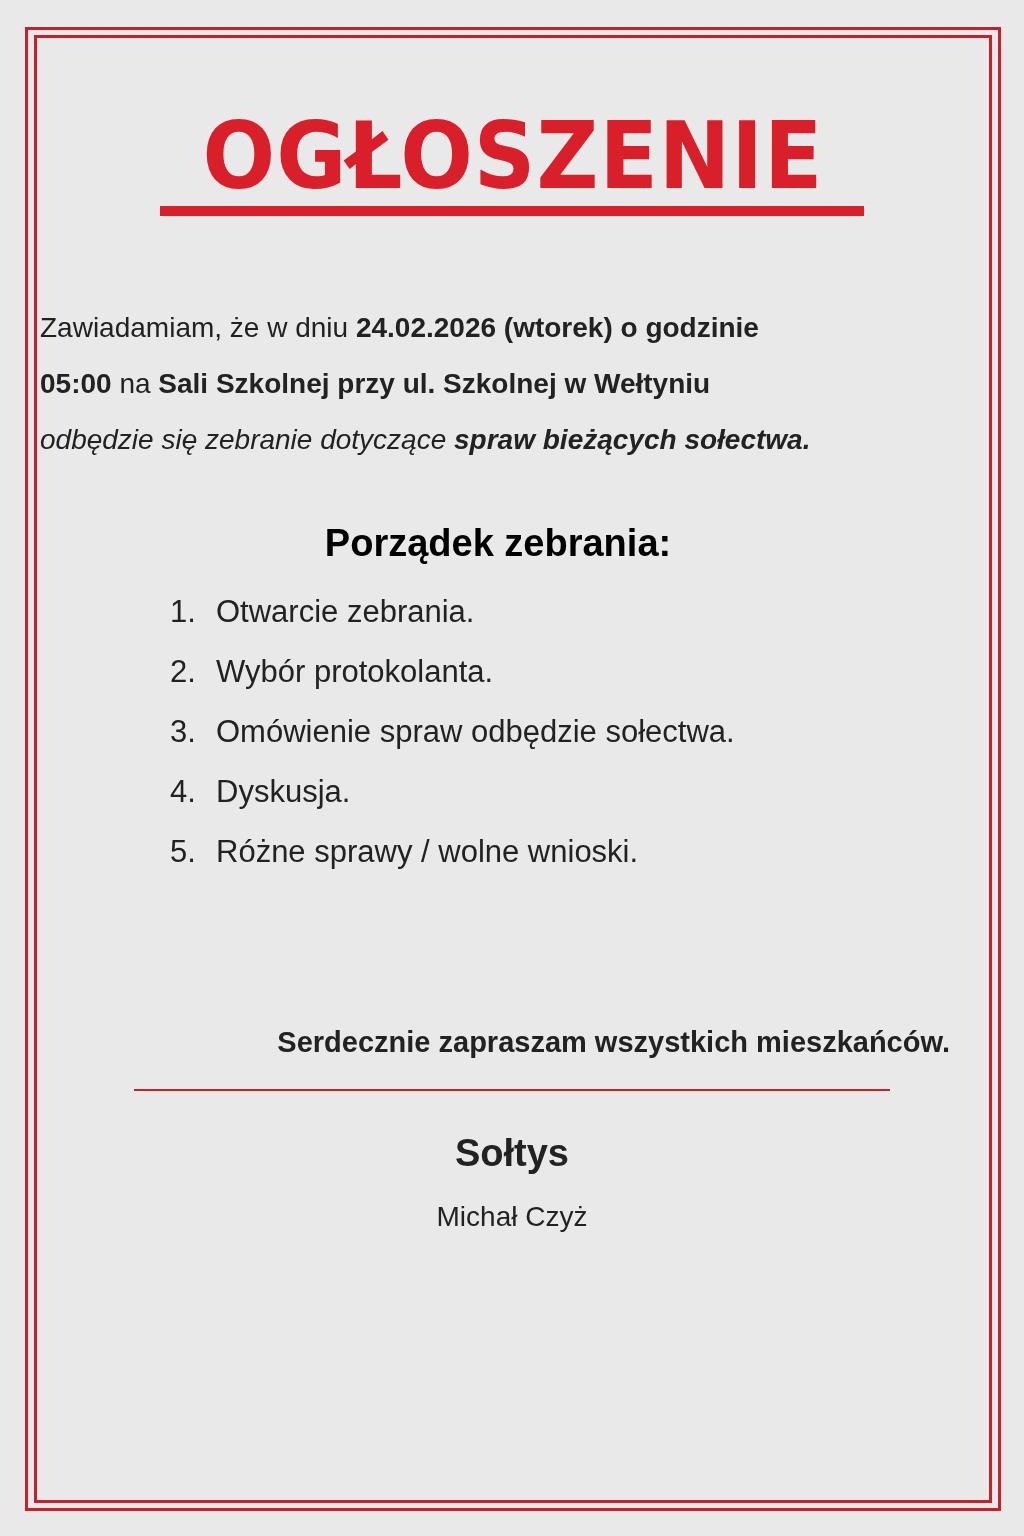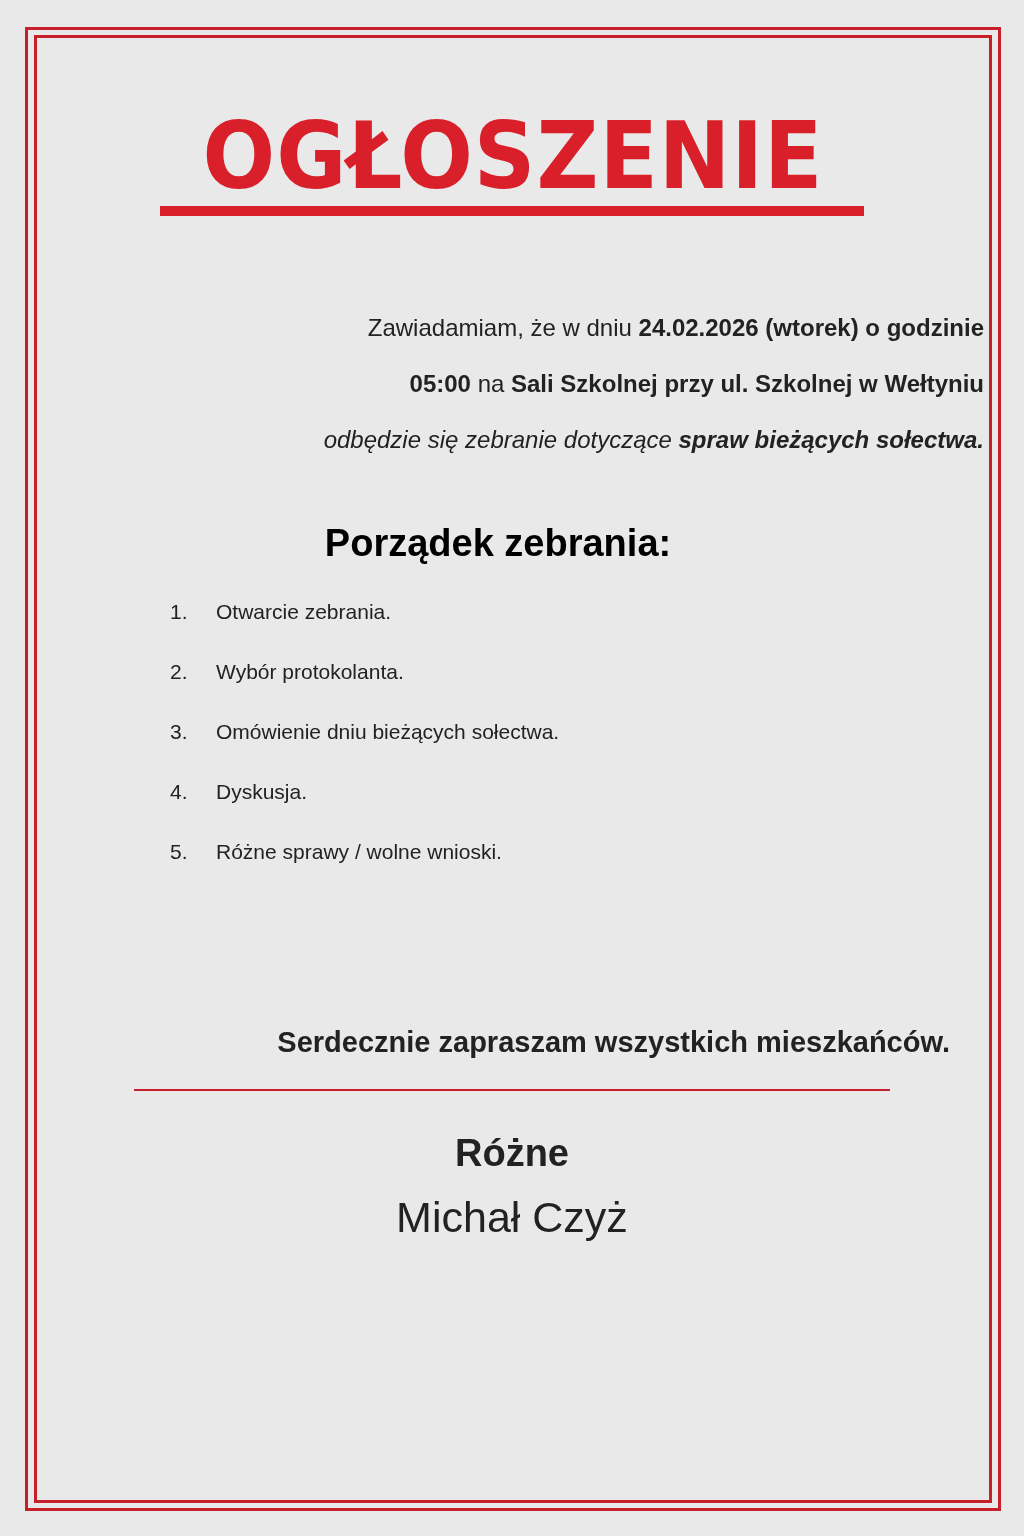--- a/index.html
+++ b/index.html
@@ -31,60 +31,60 @@
       letter-spacing: 1px;
       transform: scaleX(0.93);
     }
     .title-underline {
       position: absolute; left: 160px; top: 206px;
       width: 704px; height: 10px;
       background: #d9202a;
     }
     .intro {
       position: absolute; left: 40px; width: 944px;
-      font-size: 24px; line-height: 56px;
-      text-align: right;
+      font-size: 28px; line-height: 56px;
+      text-align: left;
       color: #222;
     }
     .intro b { font-weight: bold; }
     .line1 { top: 300px; }
     .line2 { top: 356px; }
     .line3 { top: 412px; font-style: italic; }
     .agenda-title {
       position: absolute; left: 200px; top: 516px; width: 596px;
       text-align: center;
       font-size: 38px; font-weight: bold; line-height: 54px;
       color: #000000;
     }
     .agenda {
       position: absolute; left: 170px; top: 582px;
       margin: 0; padding: 0; list-style: none;
     }
     .agenda li {
-      font-size: 21px; line-height: 60px; height: 60px;
+      font-size: 31px; line-height: 60px; height: 60px;
       color: #222; white-space: nowrap;
     }
     .agenda .num { display: inline-block; width: 46px; }
     .closing {
       position: absolute; left: 40px; width: 910px; top: 1018px;
       text-align: right; font-size: 29px; font-weight: bold;
       line-height: 48px; color: #222;
     }
     .divider {
       position: absolute; left: 134px; top: 1089px;
       width: 756px; height: 2px; background: #c8202a;
     }
     .sign-role {
       position: absolute; left: 40px; width: 944px; top: 1126px;
       text-align: center; font-size: 38px; font-weight: bold;
       line-height: 54px; color: #222;
     }
     .sign-name {
       position: absolute; left: 40px; width: 944px; top: 1192px;
-      text-align: center; font-size: 43px;
+      text-align: center; font-size: 28px;
       line-height: 50px; color: #222;
     }
   </style>
 </head>
 <body>
 
 <div class="frame-outer"></div>
 <div class="frame-inner"></div>
 
 <div class="title">OGŁOSZENIE</div>
@@ -98,21 +98,21 @@
 </div>
 <div class="intro line3">
   <span>odbędzie się zebranie dotyczące </span><b>spraw bieżących sołectwa.</b>
 </div>
 
 <div class="agenda-title">Porządek zebrania:</div>
 
 <ul class="agenda">
   <li><span class="num">1.</span><span>Otwarcie zebrania.</span></li>
   <li><span class="num">2.</span><span>Wybór protokolanta.</span></li>
-  <li><span class="num">3.</span><span>Omówienie dniu bieżących sołectwa.</span></li>
+  <li><span class="num">3.</span><span>Omówienie spraw odbędzie sołectwa.</span></li>
   <li><span class="num">4.</span><span>Dyskusja.</span></li>
   <li><span class="num">5.</span><span>Różne sprawy / wolne wnioski.</span></li>
 </ul>
 
 <div class="closing">Serdecznie zapraszam wszystkich mieszkańców.</div>
 <div class="divider"></div>
-<div class="sign-role">Różne</div>
+<div class="sign-role">Sołtys</div>
 <div class="sign-name">Michał Czyż</div>
 
 </body></html>

